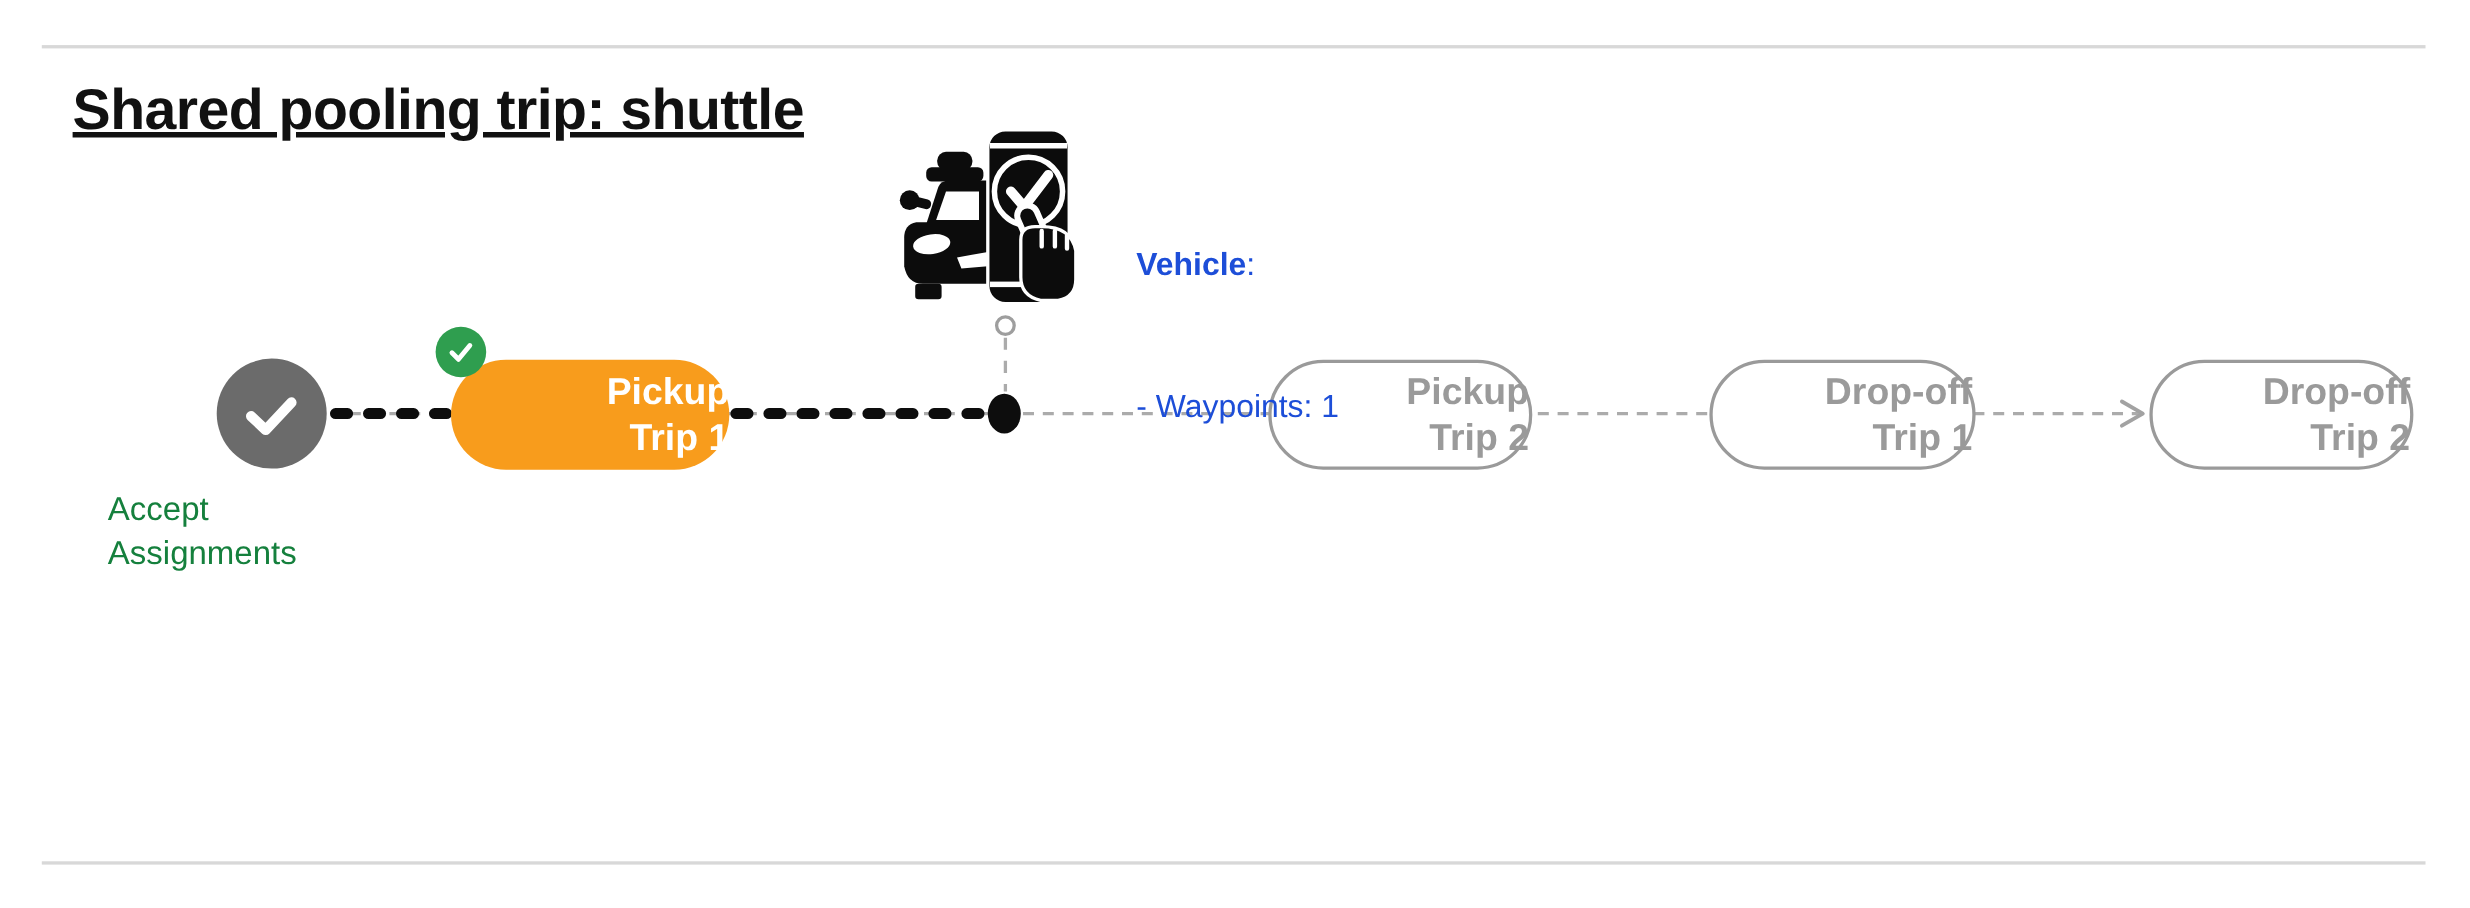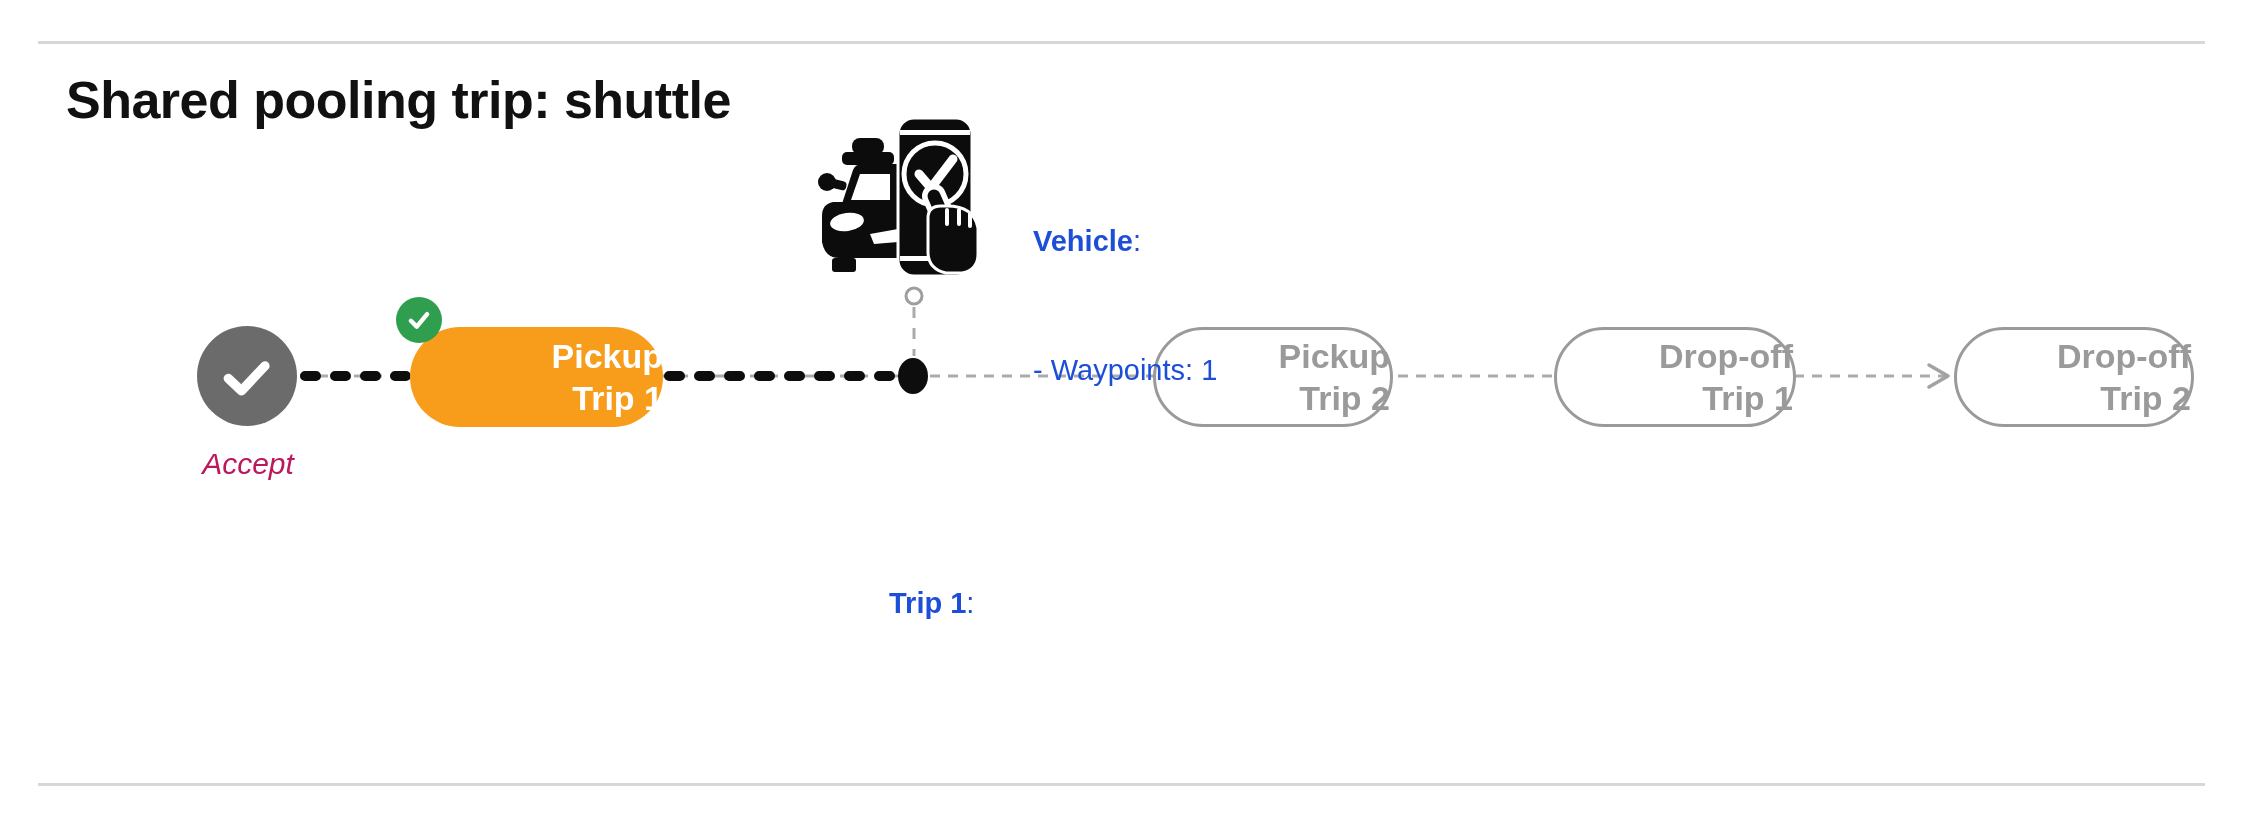--- a/index.html
+++ b/index.html
@@ -10,31 +10,32 @@
     font-family:"Liberation Sans",sans-serif;
     overflow:hidden;
   }
   .divider{position:absolute;left:38px;width:2167px;height:3px;background:#d8d8d8;}
   .divider.top{top:41px;}
   .divider.bottom{top:783px;}
   .title{
     position:absolute;left:66px;top:72px;margin:0;
     font-size:52px;line-height:56px;font-weight:700;color:#111;
     letter-spacing:-0.5px;
+    text-decoration:underline;
   }
   svg.connectors{position:absolute;left:0;top:0;width:2245px;height:825px;}
   .accept-node{
     position:absolute;left:197px;top:326px;width:100px;height:100px;
     border-radius:50%;background:#6b6b6b;
     display:flex;align-items:center;justify-content:center;
   }
   .accept-node svg{width:78px;height:78px;}
   .accept-label{
     position:absolute;left:98px;top:444px;width:300px;
-    text-align:center;font-size:30px;line-height:40px;color:#be185d;font-style:italic;
+    font-size:30px;line-height:40px;color:#15803d;
   }
   .pill{
     position:absolute;top:327px;height:100px;box-sizing:border-box;
     border-radius:50px;
     display:flex;flex-direction:column;align-items:flex-end;justify-content:center;
     font-weight:700;font-size:34px;line-height:42px;text-align:center;
   }
   .pill.active{background:#f89c1c;color:#ffffff;}
   .pill.pending{background:#ffffff;border:3px solid #9a9a9a;color:#9a9a9a;}
   .pill-1{left:410px;width:253px;}
@@ -78,20 +79,21 @@
     <ellipse cx="913" cy="376" rx="15" ry="18" fill="#0d0d0d"></ellipse>
   </svg>
 
   <div class="accept-node">
     <svg viewBox="0 0 100 100">
       <polyline points="26,53 43,69 73,37" fill="none" stroke="#ffffff" stroke-width="12" stroke-linecap="round" stroke-linejoin="round"></polyline>
     </svg>
   </div>
   <div class="accept-label">
     <div>Accept</div>
+    <div>Assignments</div>
   </div>
 
   <div class="pill active pill-1">
     <span>Pickup</span>
     <span>Trip 1</span>
   </div>
   <div class="badge">
     <svg viewBox="0 0 46 46">
       <polyline points="12,24 20,32 34,15" fill="none" stroke="#ffffff" stroke-width="6" stroke-linecap="round" stroke-linejoin="round"></polyline>
     </svg>
@@ -135,21 +137,20 @@
       <path d="M131 94 L131 108 M143 94 L143 108 M154 98 L154 110" stroke="#ffffff" stroke-width="4" stroke-linecap="round" fill="none"></path>
     </svg>
   </div>
 
   <div class="info vehicle-text">
     <div><span class="b">Vehicle</span><span>:</span></div>
     <div>- Waypoints: 1</div>
   </div>
 
   <div class="info trip-text">
-    <div><span class="b">Trip 1</span><span>:</span></div>
     
     
     
     
   </div>
 
   <div class="divider bottom"></div>
 
 </div>
 

